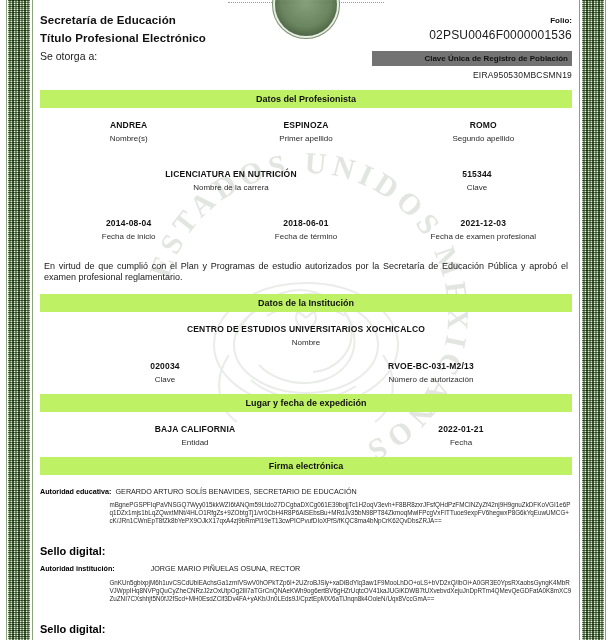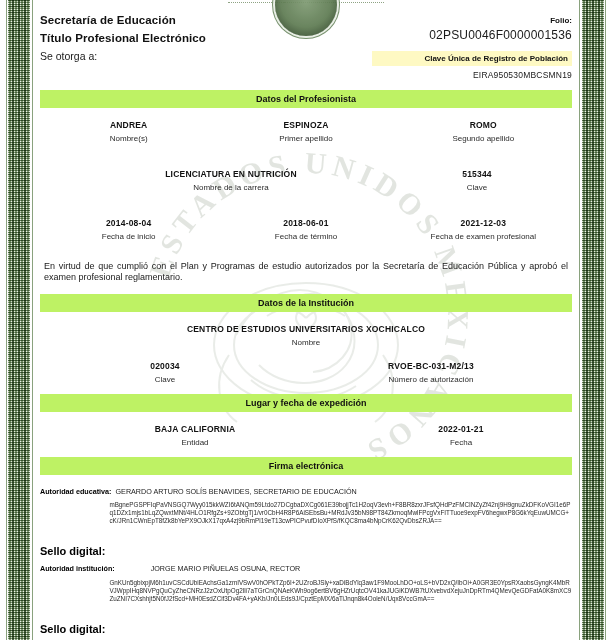--- a/index.html
+++ b/index.html
@@ -80,21 +80,21 @@
   .content{position:relative;z-index:2;padding:0 2px;}
 
   .hdr-row{display:flex;justify-content:space-between;align-items:flex-start;padding-top:14px;}
   .hdr-left{width:330px;}
   .h-title{font-size:11.5px;font-weight:bold;color:#111;letter-spacing:.1px;margin-bottom:6px;}
   .h-sub{font-size:10.5px;color:#1a1a1a;}
   .hdr-right{width:200px;text-align:right;padding-top:2px;}
   .folio-lbl{font-size:8px;font-weight:bold;color:#111;}
   .folio-val{font-size:12px;color:#1a1a1a;margin-top:3px;letter-spacing:.2px;}
   .curp-bar{
-    margin-top:9px;background:#fef9c3;
+    margin-top:9px;background:#737373;
     font-size:8px;font-weight:bold;color:#111;
     padding:3px 4px;
   }
   .curp-val{font-size:8.5px;color:#1a1a1a;margin-top:4px;letter-spacing:.2px;}
 
   .section-bar{
     background:#bef264;
     text-align:center;
     font-size:9px;font-weight:bold;color:#111;
     padding:4px 0;

